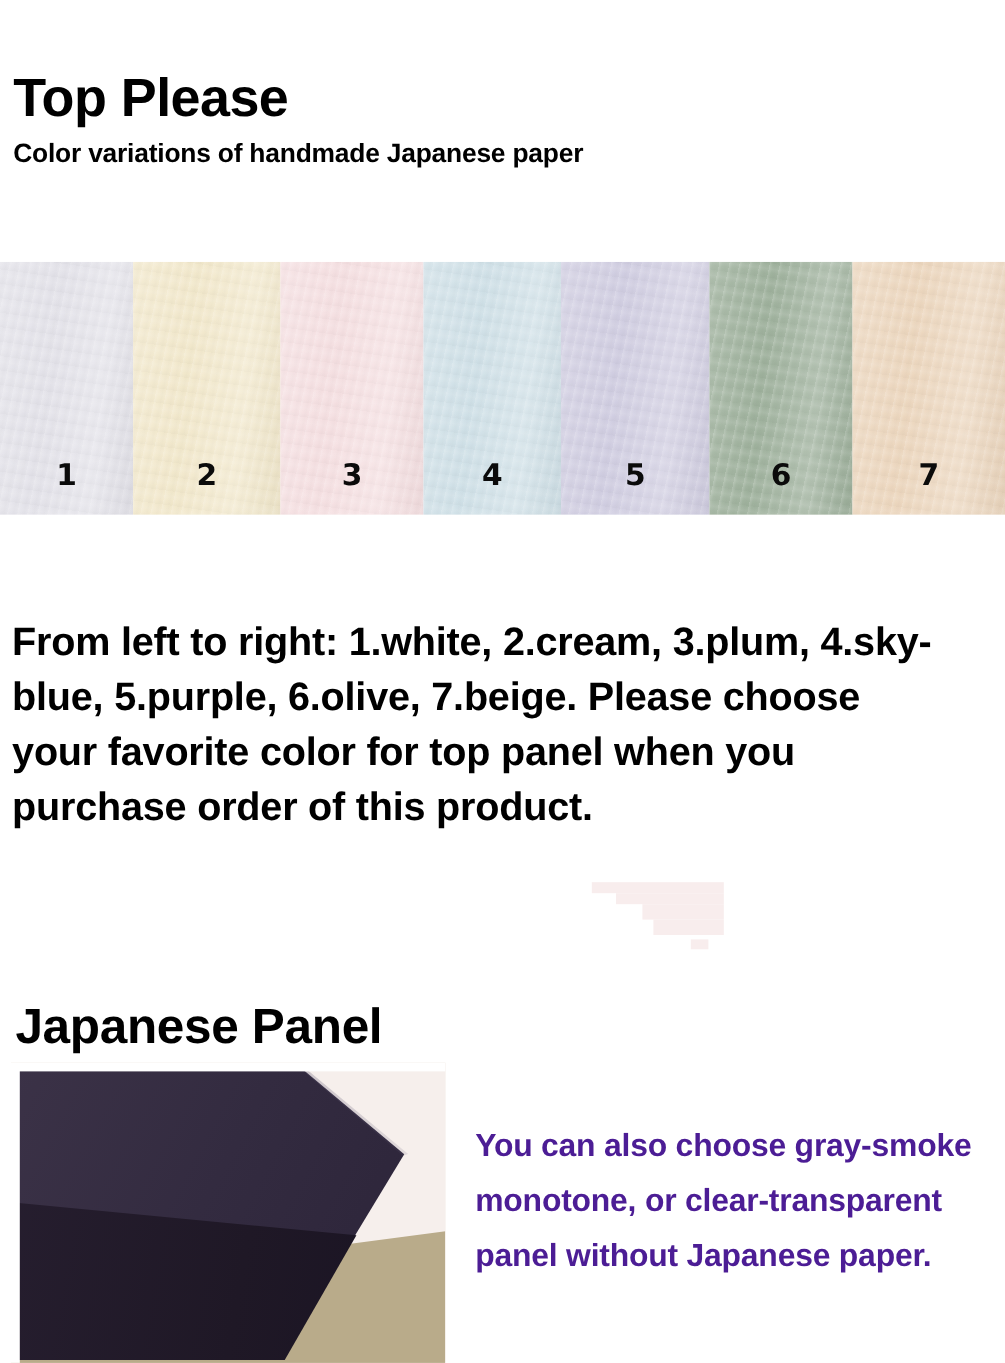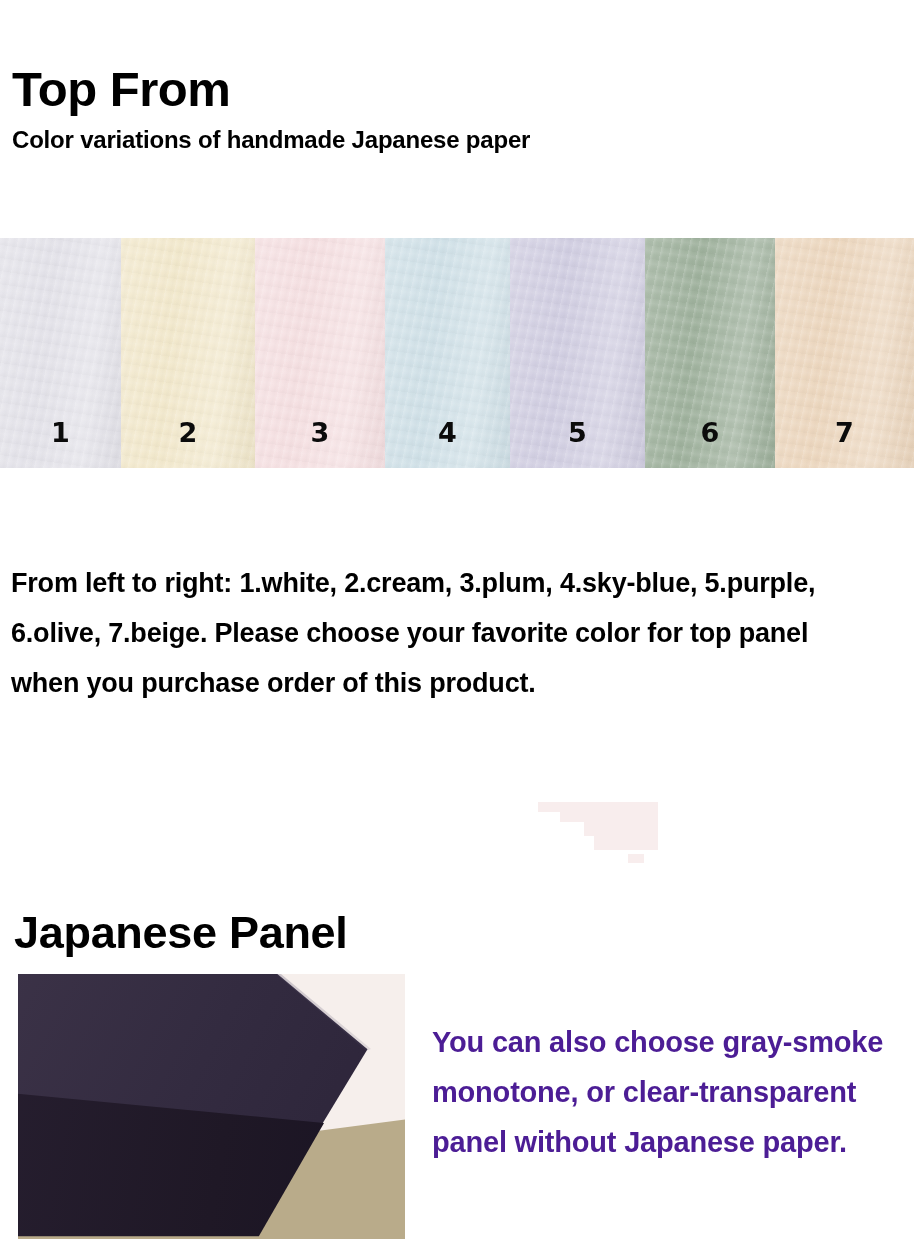--- a/index.html
+++ b/index.html
@@ -95,21 +95,21 @@
     letter-spacing: 0px;
     line-height: 1;
   }
 
   
   #intro-paragraph {
     position: absolute;
     left: 11px;
     top: 534px;
     width: 840px;
-    font-size: 27px;
+    font-size: 36px;
     font-weight: bold;
     line-height: 50px;
     letter-spacing: -0.2px;
     color: #000;
     margin-top: 24px;
   }
 
   
   #scan-artifact {
     position: absolute;
@@ -189,21 +189,21 @@
     font-size: 29px;
     font-weight: bold;
     line-height: 50px;
     letter-spacing: -0.2px;
     color: #4c1d95;
   }
 </style>
 </head>
 <body>
 
-<h1 class="h-main" id="top-panel-title">Top From</h1>
+<h1 class="h-main" id="top-panel-title">Top Please</h1>
 
 <h2 id="top-panel-subtitle">Color variations of handmade Japanese paper</h2>
 
 <div id="swatch-strip">
 
   <div class="swatch" style="background-color: rgb(227, 226, 233); width: 121px; flex: 0 0 121px;">
     <span class="grain"></span>
     <span class="sheen"></span>
     <span class="swatch-num">1</span>
   </div>

